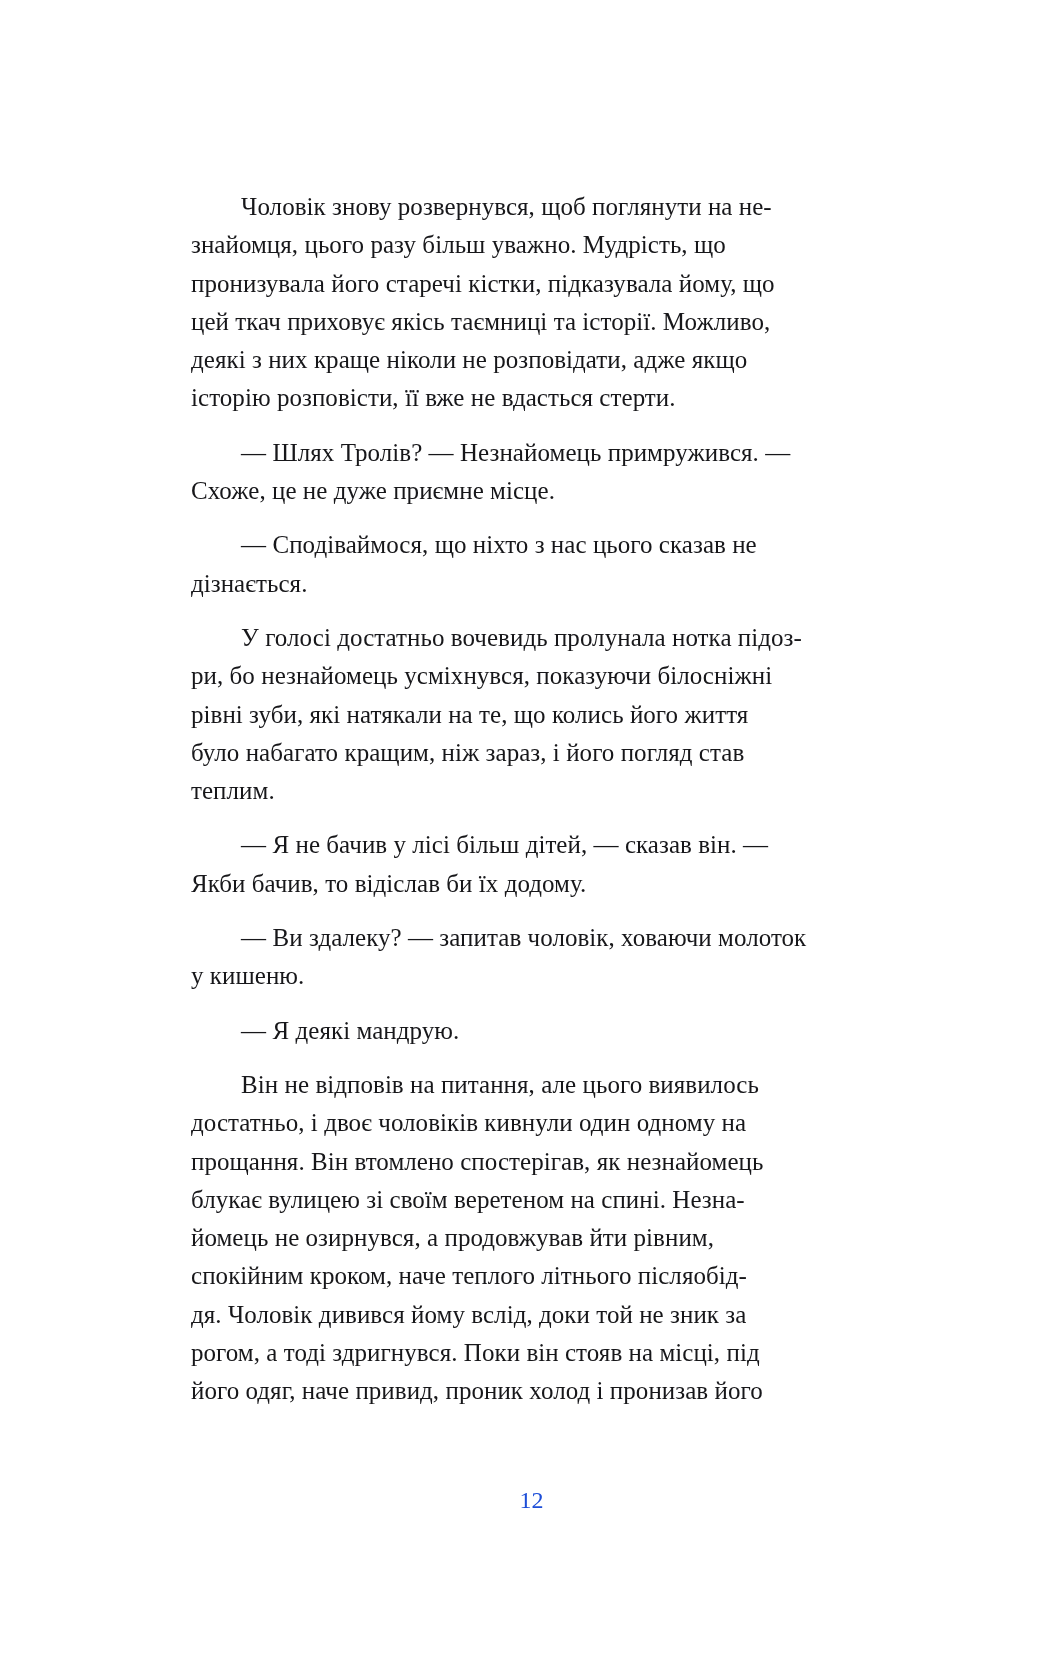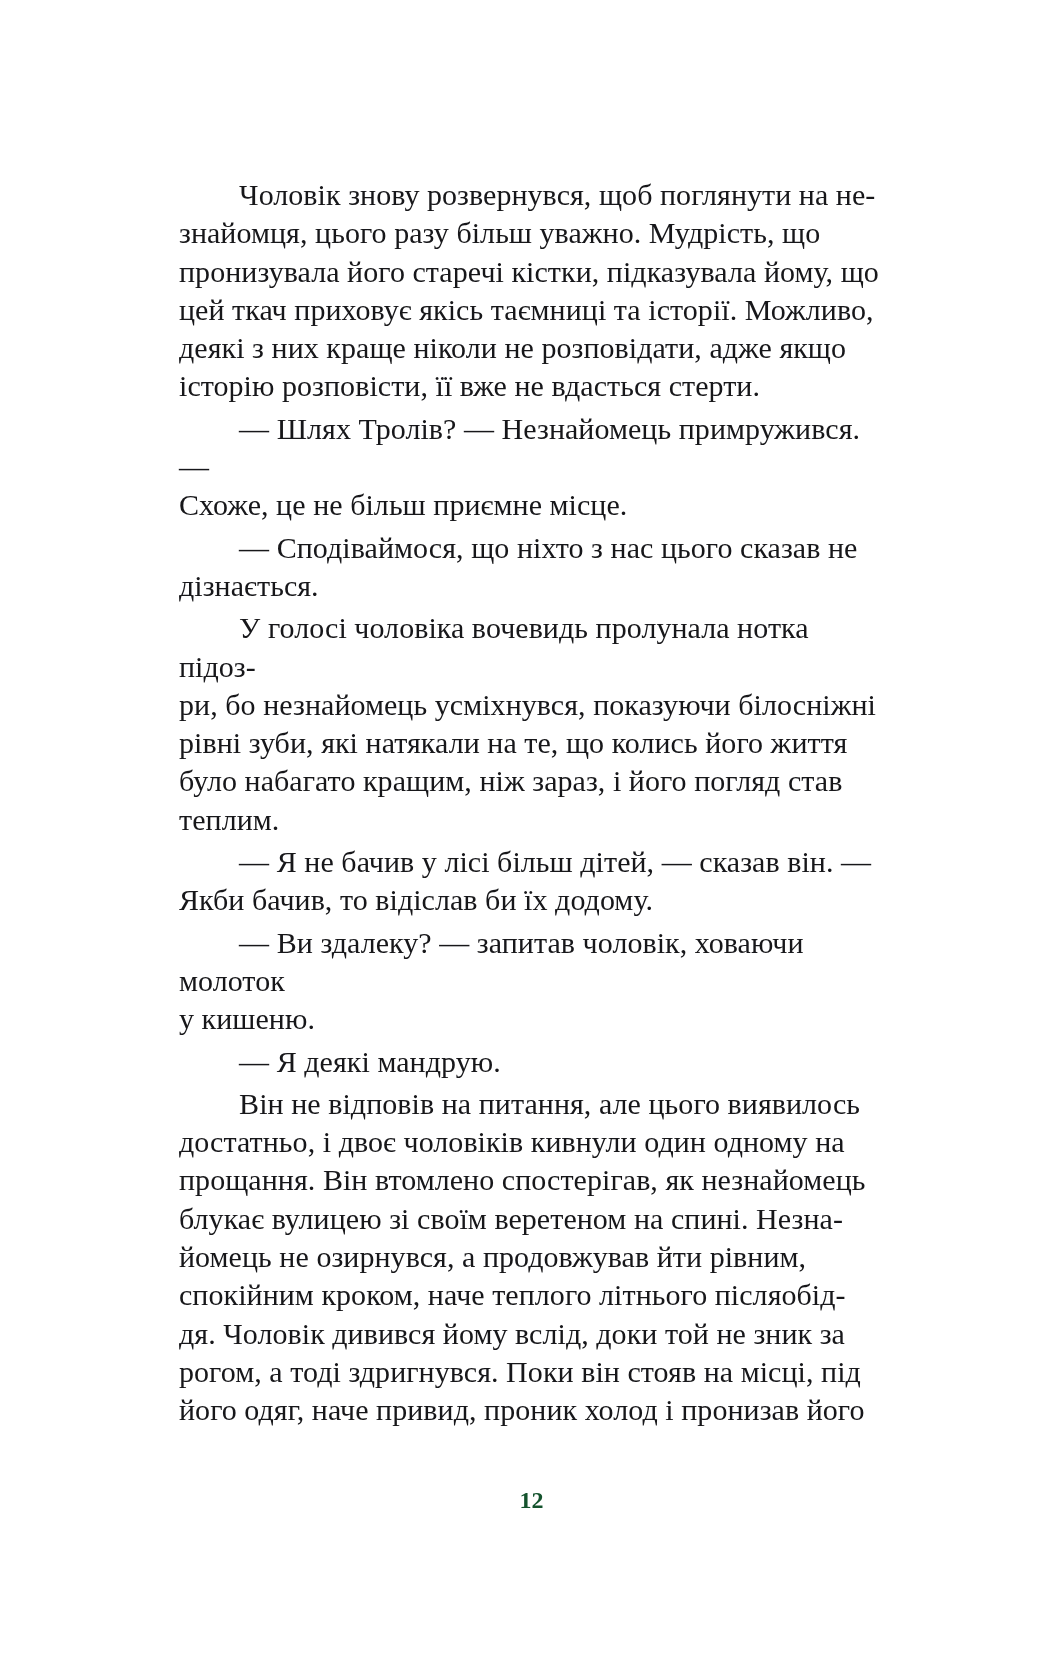--- a/index.html
+++ b/index.html
@@ -18,57 +18,56 @@
   }
   .text-block {
     position: absolute;
     left: 175px;
     top: 172px;
     width: 712px;
   }
 
   
   .lines {
-    margin: 4px;
-    font-size: 30px;
+    margin: 16px;
+    font-size: 25px;
     line-height: 38.3px;
     color: #17171a;
     white-space: pre-wrap;
     letter-spacing: 0.05px;
   }
 
   .folio {
     position: absolute;
     left: 0;
     top: 1487px;
     width: 1063px;
     text-align: center;
     font-size: 24px;
-    color: #14532d;
+    color: #1d4ed8;
     font-family: "Liberation Serif", "DejaVu Serif", serif;
-    font-weight: bold;
   }
 </style>
 </head>
 <body>
 
 <div class="page">
 
   <div class="text-block">
     <p class="lines"><span>  Чоловік знову розвернувся, щоб поглянути на не-
 знайомця, цього разу більш уважно. Мудрість, що
 пронизувала його старечі кістки, підказувала йому, що
 цей ткач приховує якісь таємниці та історії. Можливо,
 деякі з них краще ніколи не розповідати, адже якщо
 історію розповісти, її вже не вдасться стерти.</span></p>
     <p class="lines"><span>  — Шлях Тролів? — Незнайомець примружився. —
-Схоже, це не більш приємне місце.</span></p>
+Схоже, це не дуже приємне місце.</span></p>
     <p class="lines"><span>  — Сподіваймося, що ніхто з нас цього сказав не
 дізнається.</span></p>
-    <p class="lines"><span>  У голосі чоловіка вочевидь пролунала нотка підоз-
+    <p class="lines"><span>  У голосі достатньо вочевидь пролунала нотка підоз-
 ри, бо незнайомець усміхнувся, показуючи білосніжні
 рівні зуби, які натякали на те, що колись його життя
 було набагато кращим, ніж зараз, і його погляд став
 теплим.</span></p>
     <p class="lines"><span>  — Я не бачив у лісі більш дітей, — сказав він. —
 Якби бачив, то відіслав би їх додому.</span></p>
     <p class="lines"><span>  — Ви здалеку? — запитав чоловік, ховаючи молоток
 у кишеню.</span></p>
     <p class="lines"><span>  — Я деякі мандрую.</span></p>
     <p class="lines"><span>  Він не відповів на питання, але цього виявилось

